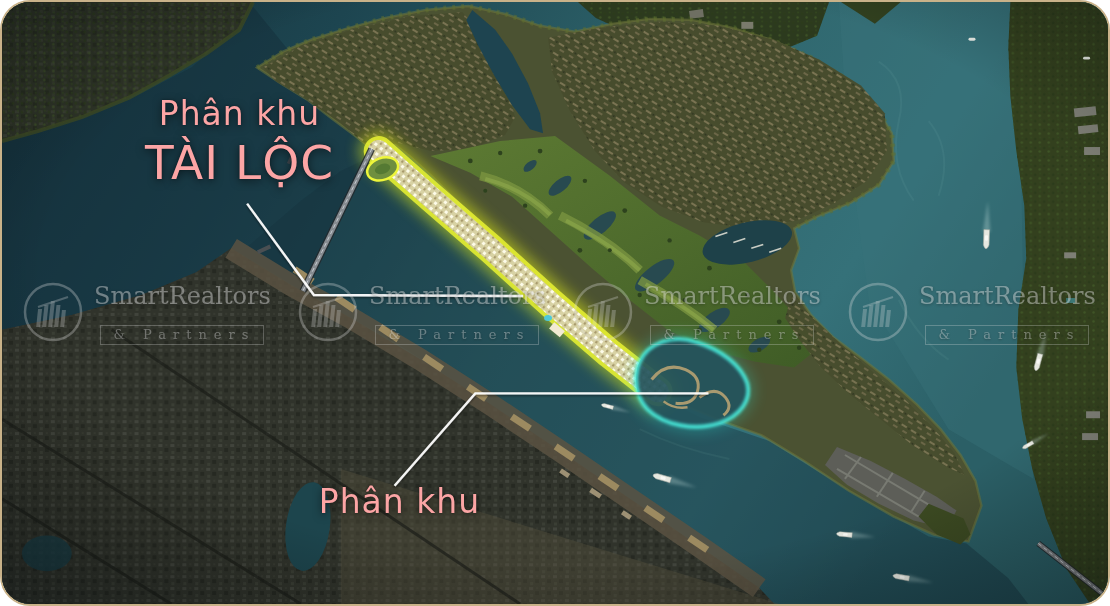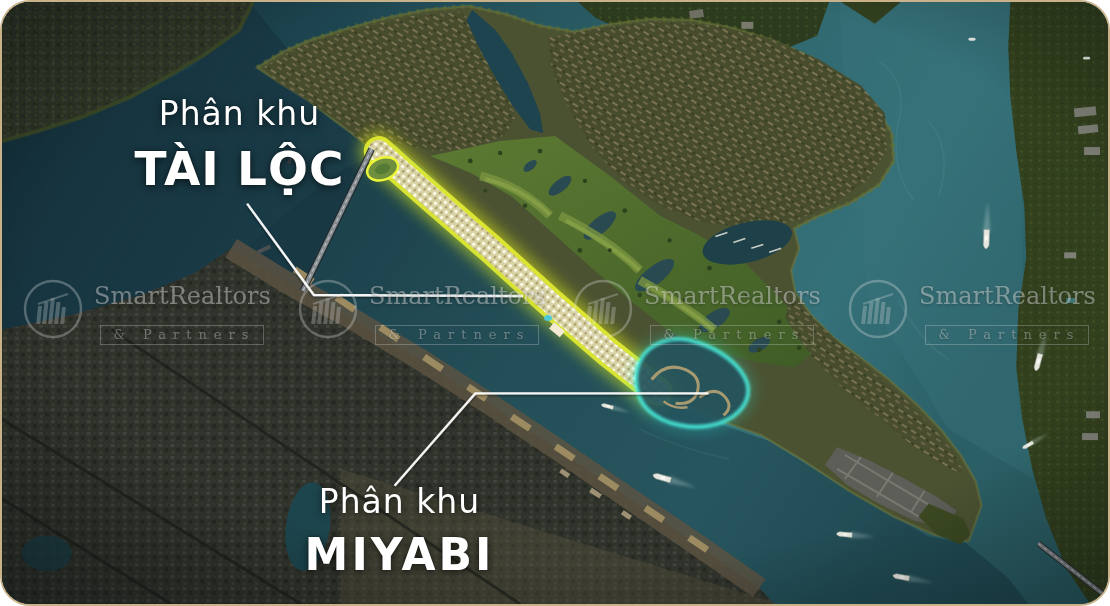--- a/index.html
+++ b/index.html
@@ -5,38 +5,38 @@
   html,body{margin:0;padding:0;background:#ffffff;}
   .frame{
     position:relative;width:1106px;height:602px;margin:0;
     border:2px solid #c9b289;border-radius:30px;overflow:hidden;
     background:#1d4049;
     font-family:"DejaVu Sans","Liberation Sans",sans-serif;
   }
   .map-svg{position:absolute;inset:0;width:100%;height:100%;display:block;}
 
   
-  .wm{position:absolute;top:276px;display:flex;align-items:flex-start;gap:10px;
+  .wm{position:absolute;top:276px;display:flex;align-items:center;gap:10px;
       opacity:.62;pointer-events:none;z-index:5;}
   .wm-logo{flex:0 0 auto;}
   .wm-text{display:flex;flex-direction:column;align-items:center;margin-top:6px;}
   .wm-brand{font-family:"DejaVu Serif","Liberation Serif",serif;
       font-size:24px;line-height:1.05;color:rgba(224,224,224,.72);
       text-shadow:0 1px 3px rgba(25,25,25,.55);white-space:nowrap;}
   .wm-sub{font-family:"DejaVu Serif","Liberation Serif",serif;
       font-size:13px;letter-spacing:7px;color:rgba(224,224,224,.62);
       border:1px solid rgba(224,224,224,.45);padding:1px 8px 2px 12px;margin-top:16px;
       text-shadow:0 1px 2px rgba(25,25,25,.5);white-space:nowrap;}
   .wm1{left:20px}.wm2{left:295px}.wm3{left:570px}.wm4{left:845px}
 
   
-  .zone-label{position:absolute;z-index:6;text-align:center;color:#ffffff;
+  .zone-label{position:absolute;z-index:6;text-align:center;color:#fca5a5;
       text-shadow:0 2px 8px rgba(0,0,0,.6),0 0 2px rgba(0,0,0,.4);}
   .zone-label .prefix{display:block;font-size:33px;font-weight:400;letter-spacing:1px;}
-  .zone-label .zname{display:block;font-weight:bold;letter-spacing:1px;margin-top:8px;}
+  .zone-label .zname{display:block;font-weight:normal;letter-spacing:1px;margin-top:2px;}
   .label-tai-loc{left:100px;top:92px;width:275px;}
   .label-tai-loc .zname{font-size:47px;}
   .label-miyabi{left:270px;top:480px;width:255px;}
   .label-miyabi .zname{font-size:44px;letter-spacing:3px;}
 </style>
 </head>
 <body>
 
 <div class="frame">
 
@@ -372,16 +372,15 @@
   </div>
 </div>
 
 <div class="zone-label label-tai-loc">
   <span class="prefix">Phân khu</span>
   <span class="zname">TÀI LỘC</span>
 </div>
 
 <div class="zone-label label-miyabi">
   <span class="prefix">Phân khu</span>
-  <span class="zname">MIYABI</span>
 </div>
 
 </div>
 
 </body></html>

